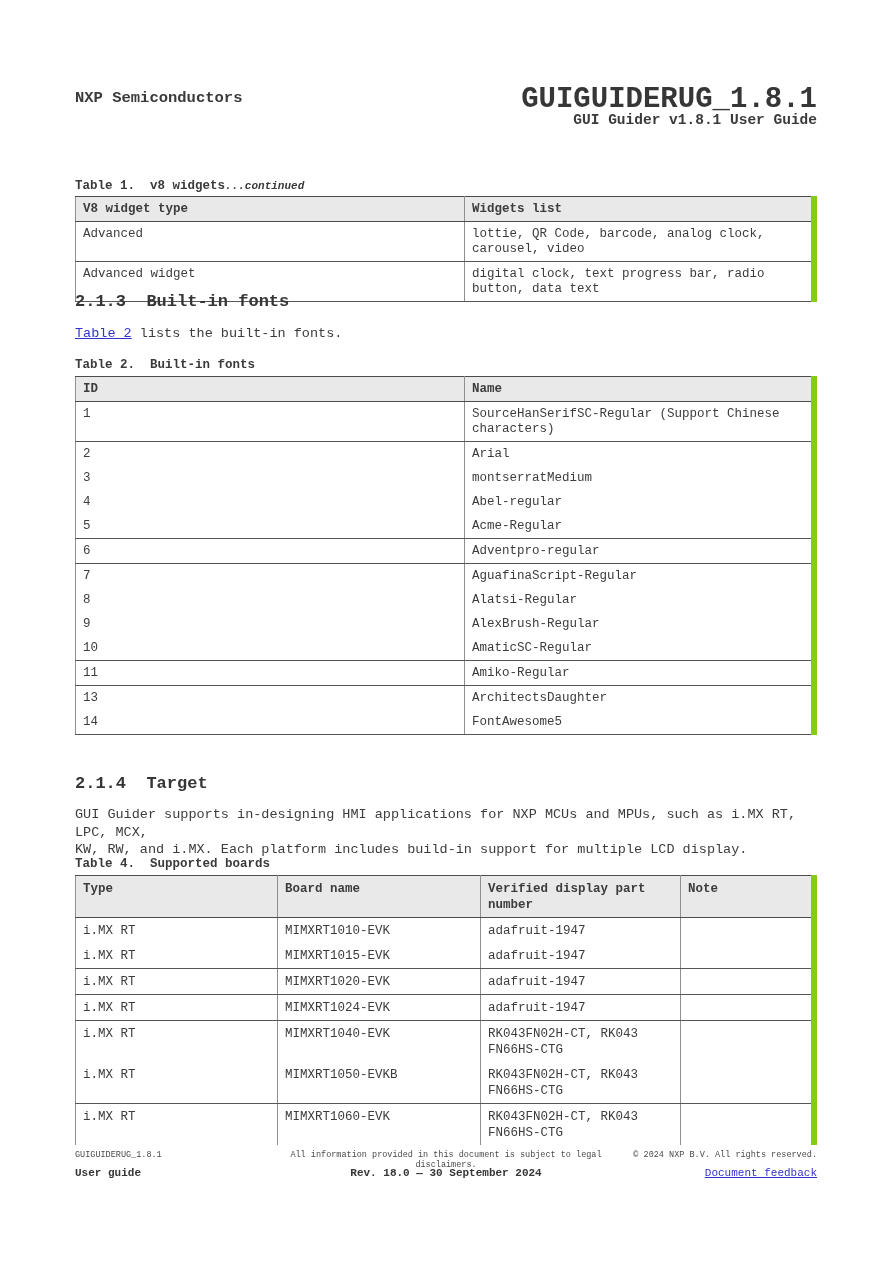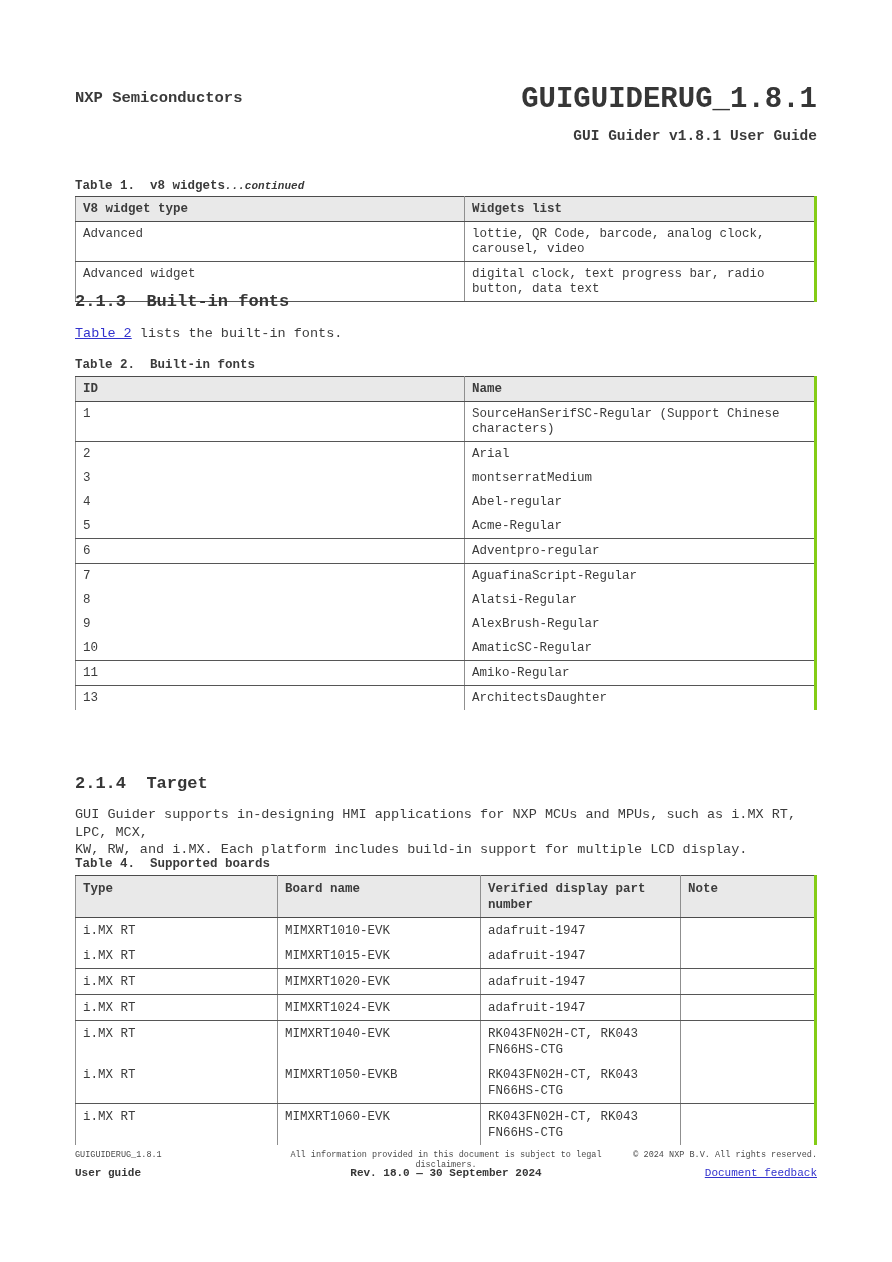--- a/index.html
+++ b/index.html
@@ -17,21 +17,21 @@
   
   .caption { font-size:12.5px; font-weight:bold; color:#3a3a3a; white-space:pre-wrap; }
   .caption .cont { font-style:italic; font-size:11px; }
   .h2 { font-size:17px; font-weight:bold; color:#363636; white-space:pre-wrap; }
   .body-text { font-size:13.5px; line-height:17.5px; white-space:pre-line; color:#3c3c3c; }
   .link { color:var(--link-blue); text-decoration:underline; cursor:pointer; }
 
   
   table {
     border-collapse:collapse; table-layout:fixed; width:742px;
-    border-left:1px solid #8f8f8f; border-right:3px solid #84cc16;
+    border-left:1px solid #8f8f8f; border-right:6px solid #84cc16;
     border-top:1px solid #4c4c4c;
     padding-left:35px;
   }
   th {
     background:var(--table-header-bg); font-weight:bold; text-align:left;
     border-bottom:1.5px solid #4c4c4c;
   }
   th, td {
     font-size:12.5px; line-height:15px; padding:5px 8px 4px 7px;
     vertical-align:top; color:#3c3c3c; overflow:hidden; white-space:pre-line;
@@ -56,21 +56,21 @@
   .f-link { font-size:11px; }
   .f-page { text-align:right; font-size:11px; font-weight:bold; color:#363636; }
 </style>
 </head>
 <body>
 
 <div class="page">
 
   <div class="abs vendor" style="top:89px;">NXP Semiconductors</div>
   <div class="abs doc-title" style="top:83px;">GUIGUIDERUG_1.8.1</div>
-  <div class="abs doc-sub" style="top:118px;">GUI Guider v1.8.1 User Guide</div>
+  <div class="abs doc-sub" style="top:102px;">GUI Guider v1.8.1 User Guide</div>
 
   <div class="abs caption" style="top:179px;"><span>Table 1.  v8 widgets</span><span class="cont">...continued</span></div>
   <table class="abs" style="top:196px;" id="table-widgets">
       <thead>
         <tr>
           <th>V8 widget type</th>
           <th>Widgets list</th>
         </tr>
       </thead>
       <tbody>
@@ -137,20 +137,24 @@
           <td>10</td>
           <td>AmaticSC-Regular</td>
         </tr>
         <tr class="group-end">
           <td>11</td>
           <td>Amiko-Regular</td>
         </tr>
         <tr>
           <td>13</td>
           <td>ArchitectsDaughter</td>
+        </tr>
+        <tr class="group-end">
+          <td>14</td>
+          <td>FontAwesome5</td>
         </tr>
       </tbody>
     </table>
 
   <div class="abs h2" style="top:774px;">2.1.4  Target</div>
   <div class="abs body-text" style="top:806px;">GUI Guider supports in-designing HMI applications for NXP MCUs and MPUs, such as i.MX RT, LPC, MCX,
 KW, RW, and i.MX. Each platform includes build-in support for multiple LCD display.</div>
 
   <div class="abs caption" style="top:857px;">Table 4.  Supported boards</div>
   <table class="abs" style="top:875px;" id="table-boards">

